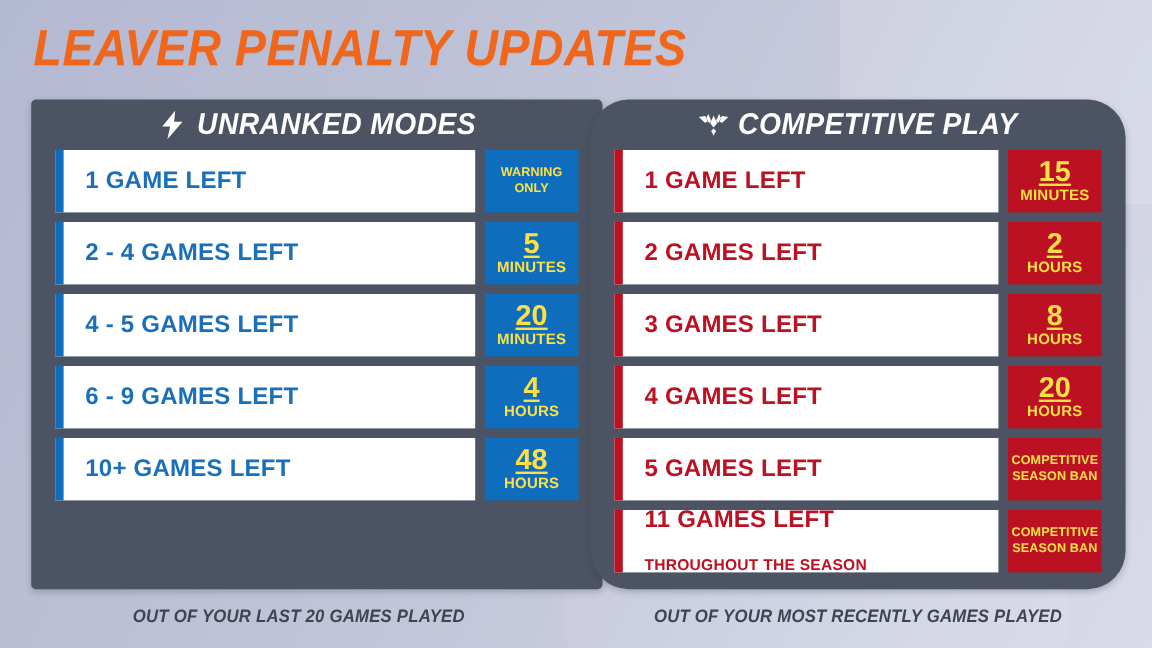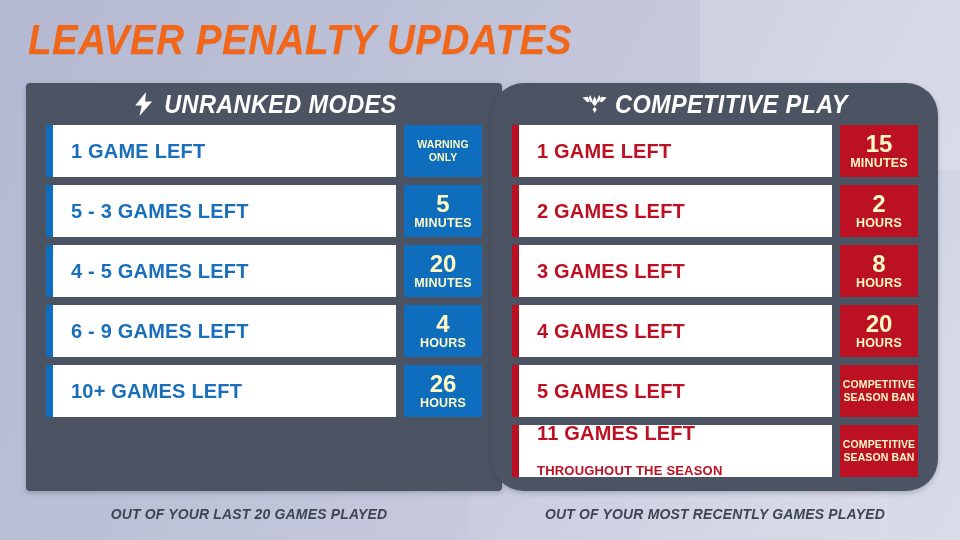--- a/index.html
+++ b/index.html
@@ -133,33 +133,34 @@
     letter-spacing: 0.2px;
     line-height: 1.15;
     margin-top: 20px;
     color: #1a6fbb;
   }
 
   .badge {
     flex: none;
     width: 78px;
     background: #0f6dbd;
-    color: #fef9c3;
+    color: #fde047;
     display: flex;
     flex-direction: column;
     align-items: center;
     justify-content: center;
     text-align: center;
     box-sizing: border-box;
     padding: 2px 2px;
   }
   .badge .big {
     font-size: 24px;
     font-weight: 700;
     line-height: 1.0;
+    text-decoration: underline;
   }
   .badge .small {
     font-size: 12.5px;
     font-weight: 700;
     letter-spacing: 0.2px;
     line-height: 1.15;
   }
   .badge .word-stack {
     font-size: 10.5px;
     font-weight: 700;
@@ -216,21 +217,21 @@
         <span class="main">1 GAME LEFT</span>
       </div>
       <div class="badge">
         <span class="word-stack">WARNING</span>
         <span class="word-stack">ONLY</span>
       </div>
     </div>
 
     <div class="row">
       <div class="row-label">
-        <span class="main">5 - 3 GAMES LEFT</span>
+        <span class="main">2 - 4 GAMES LEFT</span>
       </div>
       <div class="badge">
         <span class="big">5</span>
         <span class="small">MINUTES</span>
       </div>
     </div>
 
     <div class="row">
       <div class="row-label">
         <span class="main">4 - 5 GAMES LEFT</span>
@@ -249,21 +250,21 @@
         <span class="big">4</span>
         <span class="small">HOURS</span>
       </div>
     </div>
 
     <div class="row">
       <div class="row-label">
         <span class="main">10+ GAMES LEFT</span>
       </div>
       <div class="badge">
-        <span class="big">26</span>
+        <span class="big">48</span>
         <span class="small">HOURS</span>
       </div>
     </div>
 
   </div>
 </div>
 
 <div class="panel" id="panel-competitive">
   <div class="panel-header">
     <span class="hdr-icon">

